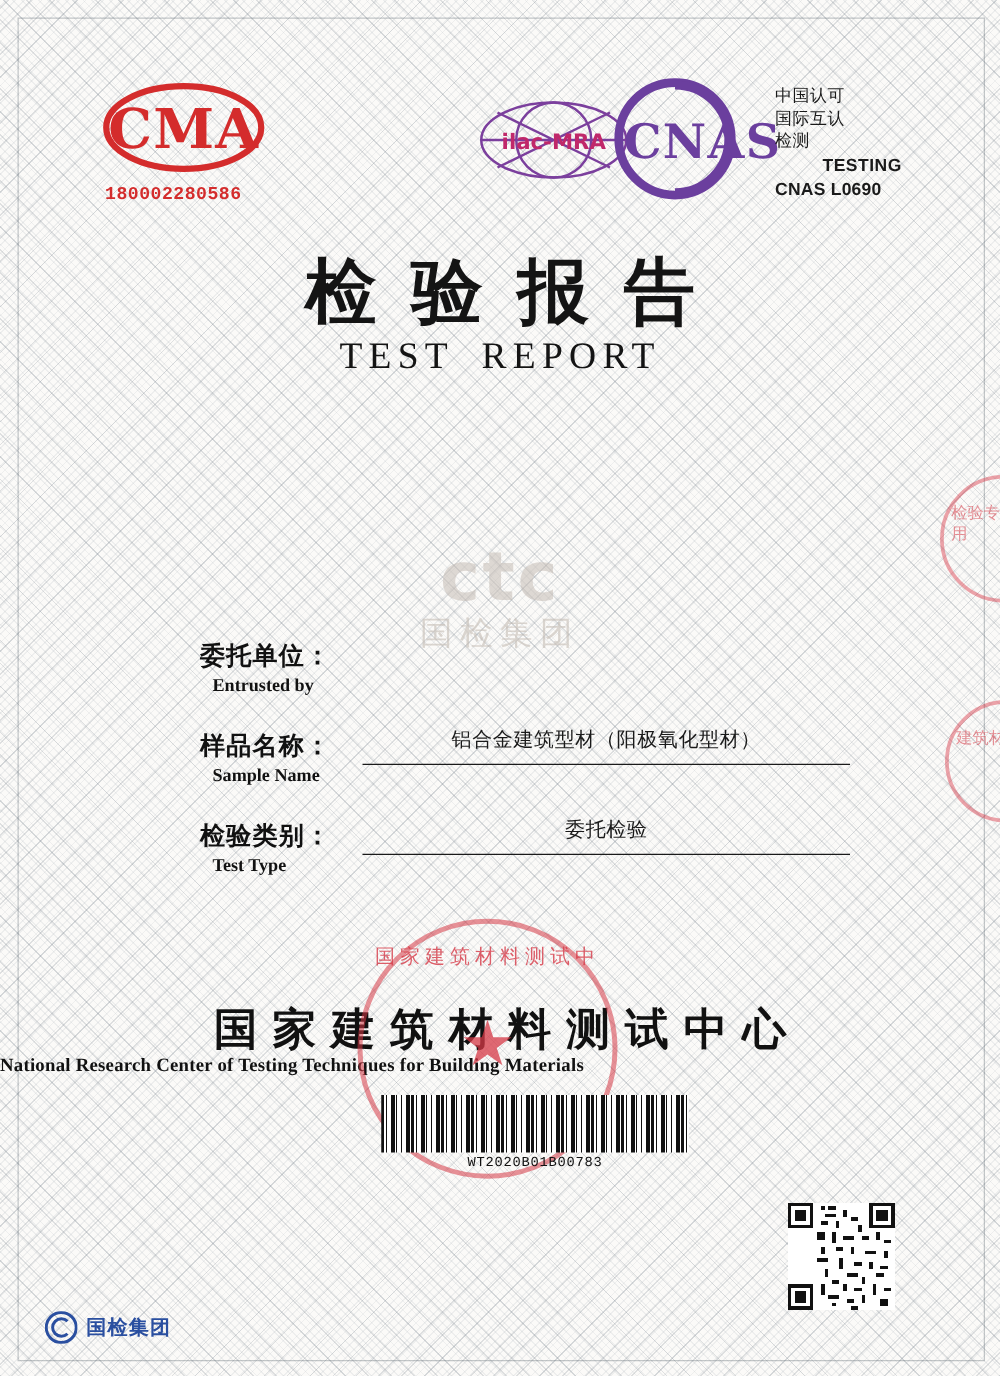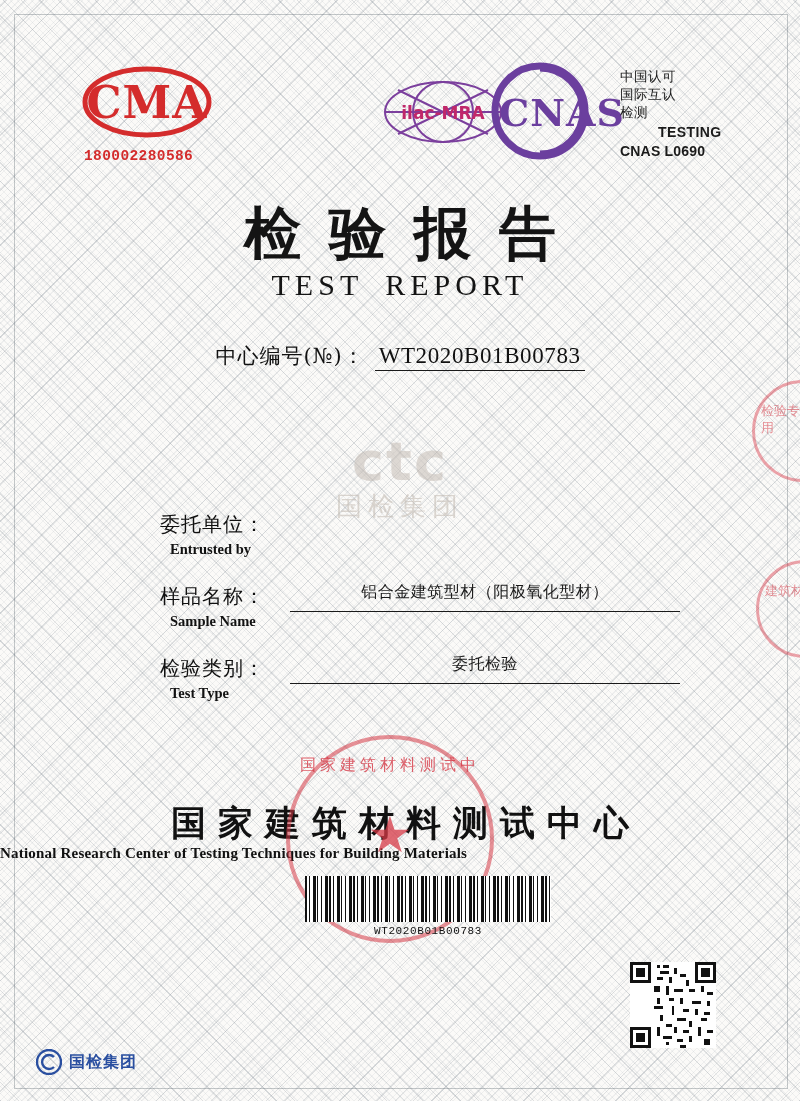--- a/index.html
+++ b/index.html
@@ -187,21 +187,21 @@
   .field-row {
     position: relative;
     height: 72px;
   }
   .field-label-cn {
     position: absolute;
     left: 0;
     top: 6px;
     font-family: "DejaVu Serif", serif;
     font-size: 20px;
-    font-weight: normal;
+    font-weight: bold;
     letter-spacing: 1px;
     color: #111;
   }
   .field-label-en {
     position: absolute;
     left: 0;
     top: 36px;
     font-family: "Liberation Serif", serif;
     font-size: 14.5px;
     font-weight: bold;
@@ -410,23 +410,20 @@
       <div class="cn">检测</div>
       <div class="en">TESTING</div>
       <div class="code">CNAS L0690</div>
     </div>
 
     <div class="title-cn">检验报告</div>
     <div class="title-en">
       <span>TEST</span><span class="gap"></span><span>REPORT</span>
     </div>
 
-    <div class="no-row">
-      <span class="no-label">中心编号(№)：</span><span class="no-value">WT2020B01B00783</span>
-    </div>
 
     <div class="fields">
       <div class="field-row">
         <div class="field-label-cn">委托单位：</div>
         <div class="field-label-en">Entrusted by</div>
       </div>
       <div class="field-row">
         <div class="field-label-cn">样品名称：</div>
         <div class="field-label-en">Sample Name</div>
         <div class="field-value">铝合金建筑型材（阳极氧化型材）</div>

